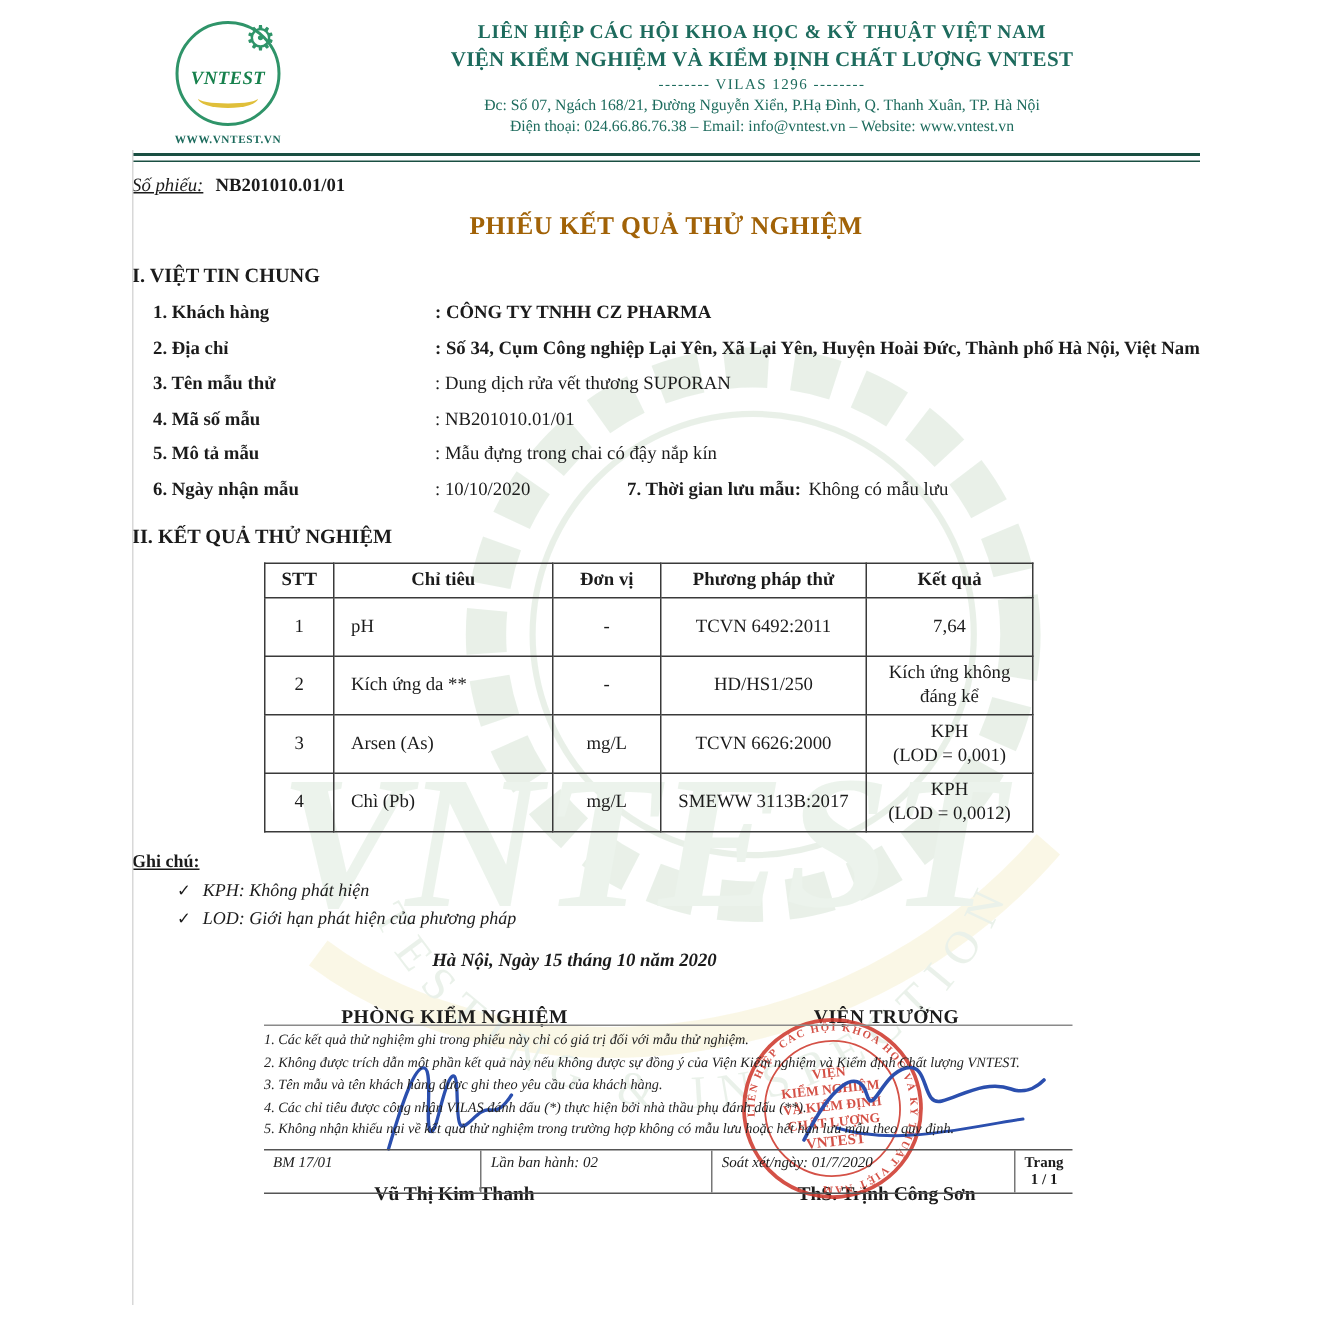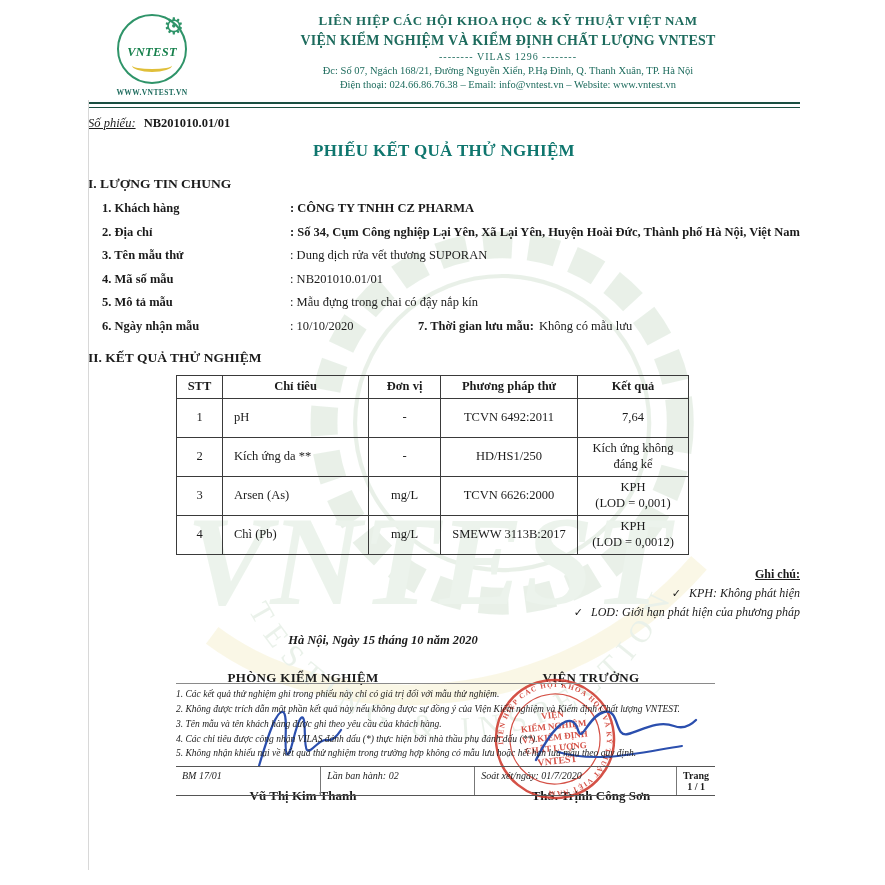--- a/index.html
+++ b/index.html
@@ -22,41 +22,41 @@
   .head-center { flex:1; text-align:center; color:#1d6b5d; padding-top:1px; }
   .org1 { font-size:13px; font-weight:bold; letter-spacing:0.5px;text-align:center; }
   .org2 { font-size:14px; font-weight:bold; letter-spacing:0.2px; margin-top:4px;font-family:Liberation Serif, serif; }
   .vilas { font-size:10px; margin-top:2px; letter-spacing:1px; }
   .addr  { font-size:10.5px; margin-top:3px; }
   .double-rule { margin-top:5px; height:3px; border-top:2px solid #1a4f42; border-bottom:1px solid #1a4f42; }
 
   .so-phieu { margin-top:8px; font-size:12.5px; }
   .sp-label { font-style:italic; text-decoration:underline; }
   .sp-value { font-weight:bold; margin-left:5px; }
-  .doc-title { margin:10px 0 0; text-align:center; font-size:17px; font-weight:bold; letter-spacing:0.3px; color:#0f766e; }
+  .doc-title { margin:10px 0 0; text-align:center; font-size:17px; font-weight:bold; letter-spacing:0.3px; color:#a16207; }
 
   .sec-heading { margin-top:15px; font-size:13.5px; font-weight:bold; }
 
   .info-rows { margin-top:8px; }
   .info-row { display:flex; font-size:12.5px; margin-bottom:6px; line-height:1.4; }
   .info-label { width:202px; flex:none; font-weight:bold; padding-left:14px; box-sizing:border-box; }
   .info-value { flex:1; }
   .v-bold { font-weight:bold; }
   .info-value.narrow { flex:none; width:128px; }
   .info-extra-label { font-weight:bold; }
   .info-extra-value { margin-left:5px; }
 
   .results-table { margin:9px 0 0 88px; border-collapse:collapse; font-size:12.5px; }
   .results-table th, .results-table td { border:1px solid #3a3a3a; text-align:center; padding:2px 6px; line-height:1.25; }
   .results-table th { height:18px; font-weight:bold; }
   .results-table td { height:34px; }
   .cell-left { text-align:left !important; padding-left:11px !important; }
   .sub:empty { display:none; }
 
-  .notes { margin-top:12px; font-size:12px;text-align:right; }
+  .notes { margin-top:12px; font-size:12px; }
   .notes-heading { font-weight:bold; text-decoration:underline; font-size:12px; }
   .note-item { margin:4px 0 0 30px; font-style:italic; }
   .check { margin-right:8px; font-style:normal; font-family:"DejaVu Sans",sans-serif; font-size:11px; }
 
   .date-line { margin-top:13px; text-align:center; padding-right:122px; font-style:italic; font-weight:bold; font-size:12.5px; }
 
   .sign-row { display:flex; margin-top:22px;gap:23px; }
   .sign-left { width:260px; margin-left:85px; flex:none; text-align:center; }
   .sign-right { width:250px; margin-left:10px; flex:none; text-align:center; position:relative; }
   .sign-title { font-size:13px; font-weight:bold; letter-spacing:0.3px; }
@@ -114,21 +114,21 @@
       </div>
     </header>
     <div class="double-rule"></div>
 
     <div class="so-phieu">
       <span class="sp-label">Số phiếu:</span>
       <span class="sp-value">NB201010.01/01</span>
     </div>
     <h1 class="doc-title">PHIẾU KẾT QUẢ THỬ NGHIỆM</h1>
 
-    <div class="sec-heading">I. LƯỢNG TIN CHUNG</div>
+    <div class="sec-heading">I. VIỆT TIN CHUNG</div>
     <div class="info-rows">
       <div class="info-row">
         <div class="info-label">1.  Khách hàng</div>
         <div class="info-value v-bold">: CÔNG TY TNHH CZ PHARMA</div>
       </div>
       <div class="info-row">
         <div class="info-label">2.  Địa chỉ</div>
         <div class="info-value v-bold">: Số 34, Cụm Công nghiệp Lại Yên, Xã Lại Yên, Huyện Hoài Đức, Thành phố Hà Nội, Việt Nam</div>
       </div>
       <div class="info-row">

